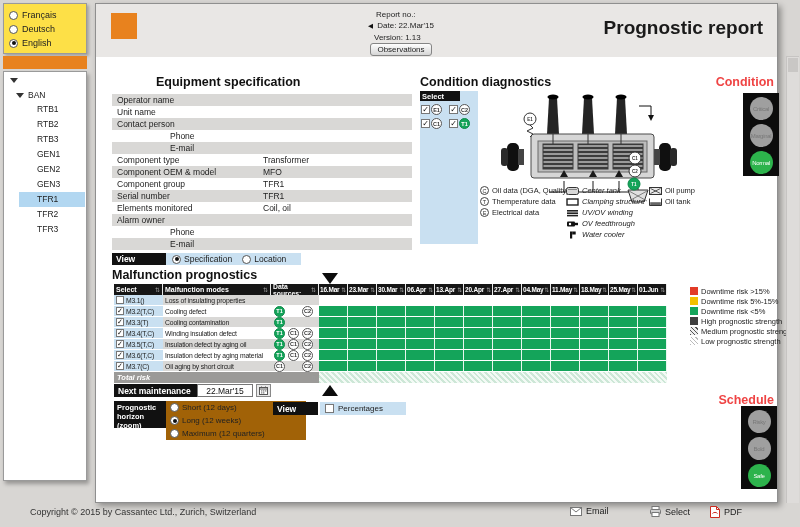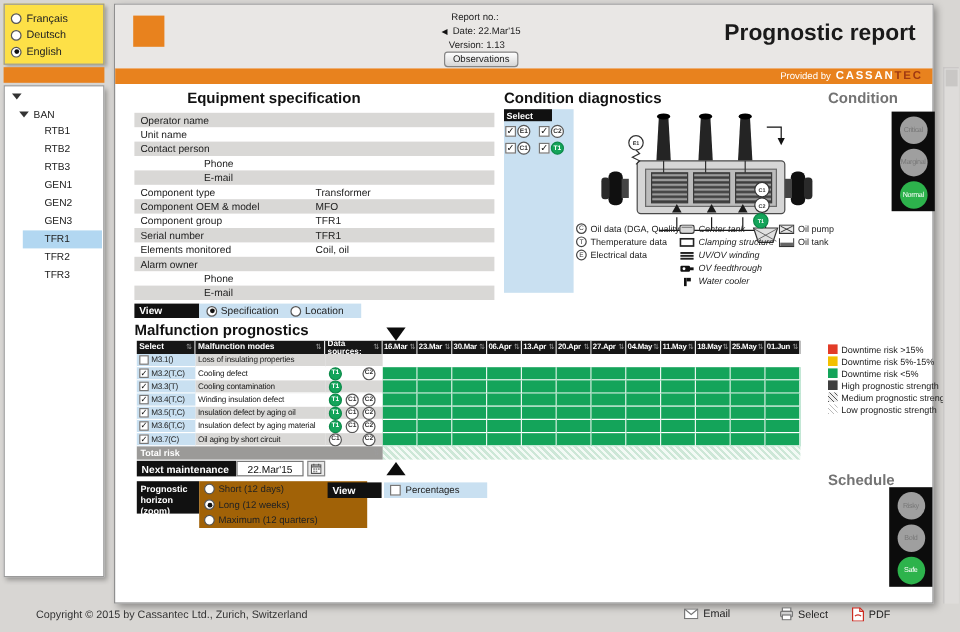--- a/index.html
+++ b/index.html
@@ -58,21 +58,21 @@
   .src-circle{width:11px;height:11px;border-radius:50%;background:#fff;border:1px solid #555;color:#333;font-size:5.5px;font-weight:bold;display:inline-flex;align-items:center;justify-content:center;box-sizing:border-box;flex:0 0 auto;}
   .src-circle.grn{background:#14a45a;border-color:#0c8a49;color:#fff;}
   #transformer{position:absolute;left:405px;top:82px;}
   .leg-col{position:absolute;}
   .leg-row{display:flex;align-items:center;gap:3px;height:11px;}
   .leg-circle{width:9px;height:9px;border:1px solid #444;border-radius:50%;font-size:5.5px;display:inline-flex;align-items:center;justify-content:center;background:#fff;color:#333;box-sizing:border-box;flex:0 0 auto;}
   .leg-text{font-size:7.5px;color:#222;white-space:nowrap;}
   .leg-icon{display:inline-flex;width:13px;justify-content:center;flex:0 0 auto;}
 
   
-  .tl-head{position:absolute;width:84px;font-size:12.5px;font-weight:bold;color:#737373;}
+  .tl-head{position:absolute;width:84px;text-align:right;font-size:12.5px;font-weight:bold;color:#ef4444;}
   .tl-box{position:absolute;width:36px;background:#0c0c0c;padding:4px 0;display:flex;flex-direction:column;align-items:center;gap:4px;box-sizing:border-box;}
   .light{width:23px;height:23px;border-radius:50%;background:#9f9f9f;color:#787878;display:flex;align-items:center;justify-content:center;font-size:6px;letter-spacing:-0.3px;flex:0 0 auto;}
   .light.on{background:#2db34c;color:#fff;}
 
   
   .marker-down{position:absolute;width:0;height:0;border-left:8px solid transparent;border-right:8px solid transparent;border-top:11px solid #0c0c0c;}
   .marker-up{position:absolute;width:0;height:0;border-left:8px solid transparent;border-right:8px solid transparent;border-bottom:11px solid #0c0c0c;}
   #prog-table{position:absolute;left:18px;top:280px;}
   .prog-header{display:flex;height:11px;}
   .ph{background:#161616;color:#fff;font-size:7px;font-weight:bold;display:flex;align-items:center;justify-content:space-between;box-sizing:border-box;border-right:1px solid #e8e8e8;padding:0 2px;}
@@ -86,21 +86,21 @@
   .cb.small{width:8px;height:8px;font-size:7px;line-height:7px;}
   .row-id{font-size:6.8px;color:#222;letter-spacing:-0.2px;}
   .c-mode{width:108px;font-size:6.8px;letter-spacing:-0.15px;color:#1a1a1a;display:flex;align-items:center;padding-left:2px;box-sizing:border-box;background:#fff;border-bottom:1px solid #fff;white-space:nowrap;overflow:hidden;}
   .c-mode.shade,.c-src.shade{background:#d9d8d6;}
   .c-src{width:48px;background:#fff;display:flex;align-items:center;box-sizing:border-box;border-bottom:1px solid #fff;gap:1px;padding-left:2px;}
   .slot{width:13px;height:11px;display:inline-flex;align-items:center;justify-content:center;flex:0 0 auto;}
   .c-timeline{display:flex;}
   .tl-cell{width:29px;height:11px;box-sizing:border-box;}
   .tl-green{background:#14a45a;border-right:1px solid rgba(255,255,255,.9);border-bottom:1px solid #fff;}
   .tl-none{background:#fff;}
-  .total-row{display:flex;height:11px;}
+  .total-row{display:flex;height:11px;font-style:italic;}
   .total-label{width:205px;background:#9b9a98;color:#fff;font-size:7.5px;font-weight:bold;display:flex;align-items:center;justify-content:space-between;padding:0 3px;box-sizing:border-box;}
   .total-hatch{width:348px;background:repeating-linear-gradient(45deg,#cde7d7 0 2px,#f3faf5 2px 4px);}
   #risk-legend{position:absolute;left:594px;top:282px;}
   #risk-legend .leg-row{height:10px;}
   .swatch{width:8px;height:8px;display:inline-block;flex:0 0 auto;}
   .sw-red{background:#e23b27;}
   .sw-yellow{background:#f3c000;}
   .sw-green{background:#14a45a;}
   .sw-dark{background:#3f3f3f;}
   .sw-hatch-medium{background:repeating-linear-gradient(45deg,#555 0 1px,#eee 1px 3px);}
@@ -175,24 +175,20 @@
           <span>Date:</span>
           <span>22.Mar'15</span>
         </div>
         <div class="rh-line3">
           <span>Version:</span>
           <span>1.13</span>
         </div>
       </div>
       <div class="obs-btn">Observations</div>
       <div class="report-title">Prognostic report</div>
-    </div>
-    <div class="orange-bar">
-      <span class="provided">Provided by</span>
-      <span class="brand"><span>CASSAN</span><span class="tec">TEC</span></span>
     </div>
 
     <div class="sec-title" style="left:16px;top:71px;padding-left:44px;">Equipment specification</div>
     <div id="spec-rows">
         <div class="spec-row shade">
           <span class="spec-label">Operator name</span>
           <span class="spec-value"></span>
         </div>
         <div class="spec-row">
           <span class="spec-label">Unit name</span>

